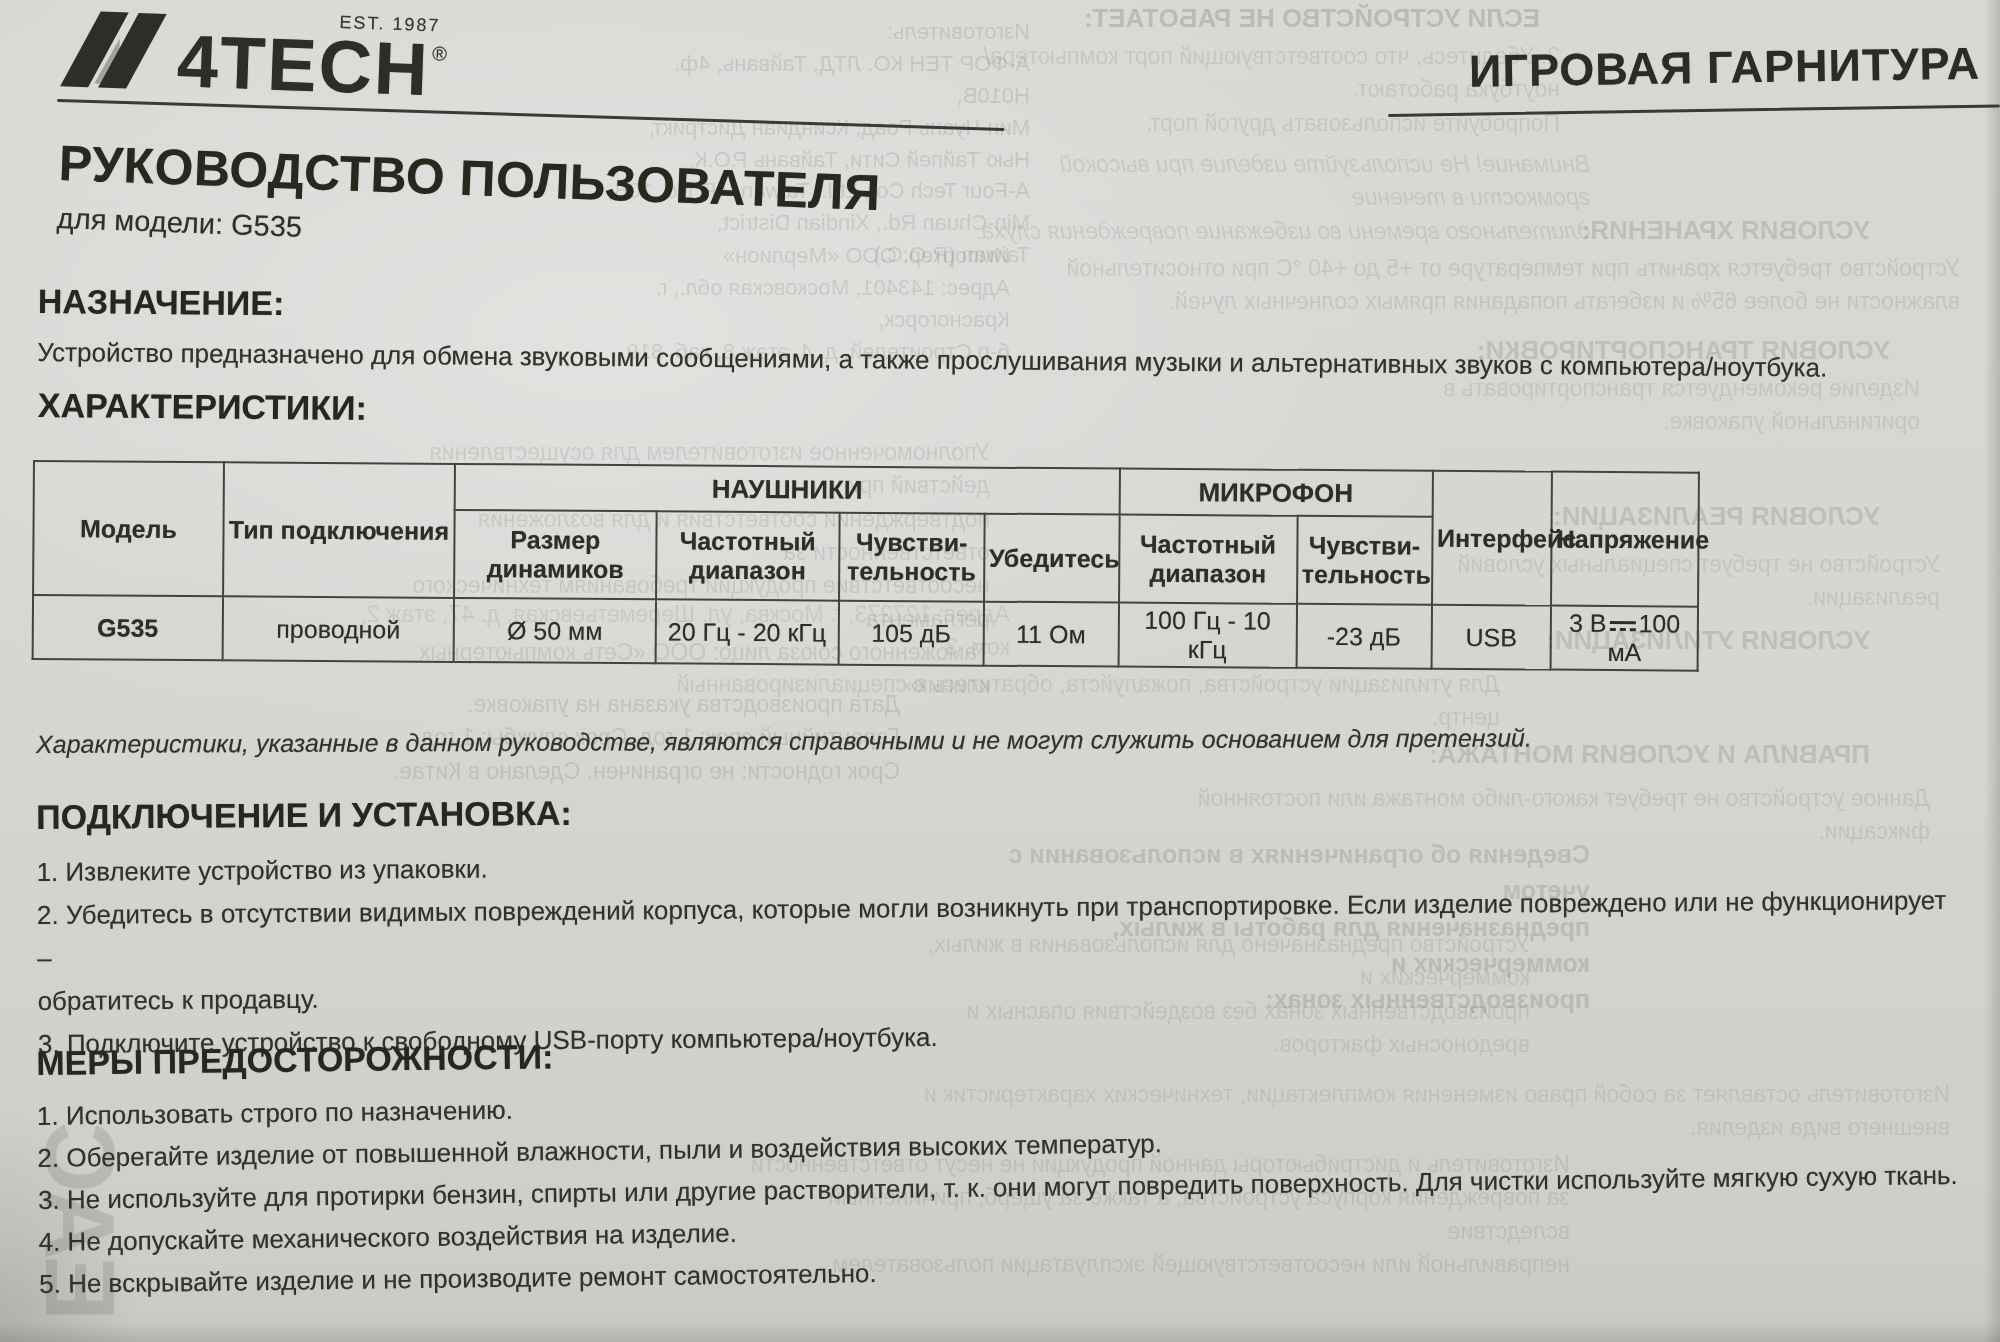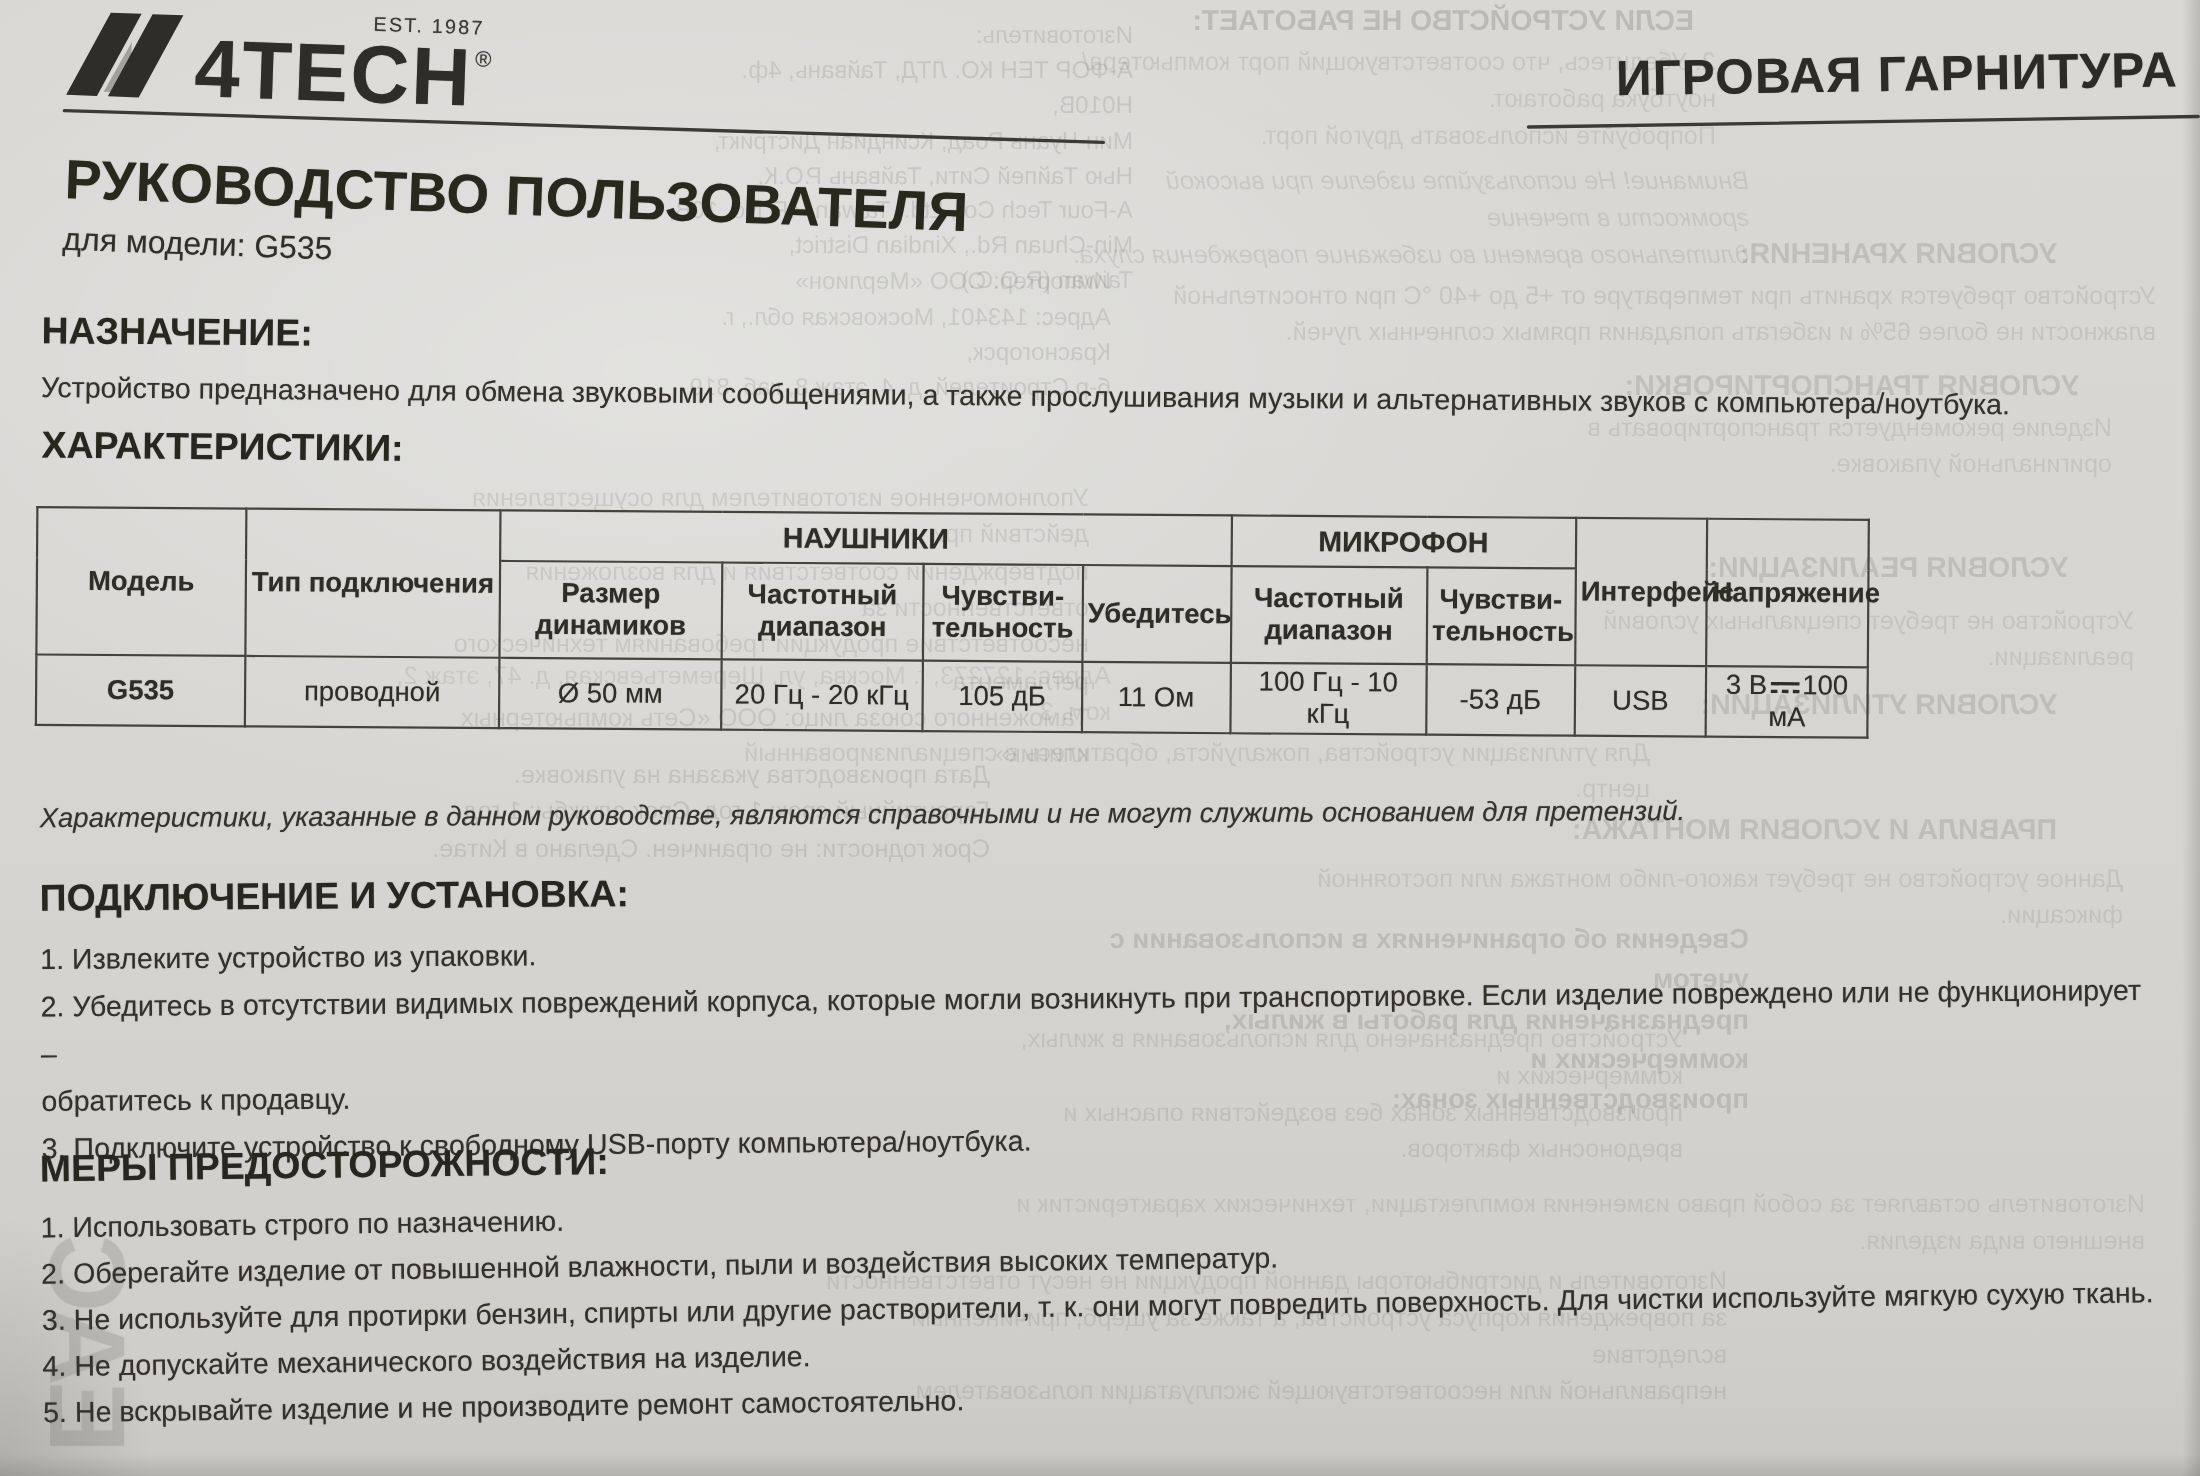--- a/index.html
+++ b/index.html
@@ -166,21 +166,21 @@
 тельность</th>
     </tr>
     <tr style="height:56px;">
       <td style="font-weight:600;">G535</td>
       <td>проводной</td>
       <td>Ø 50 мм</td>
       <td>20 Гц - 20 кГц</td>
       <td>105 дБ</td>
       <td>11 Ом</td>
       <td>100 Гц - 10 кГц</td>
-      <td>-53 дБ</td>
+      <td>-23 дБ</td>
       <td>USB</td>
       <td><span>3 В</span><span class="dc"></span><span>100 мА</span></td>
     </tr>
   </tbody>
     </table>
 </div>
 
 <div class="fg footnote" style="left:36px;top:730px;width:1600px;transform:rotate(-0.25deg);transform-origin:left top;">Характеристики, указанные в данном руководстве, являются справочными и не могут служить основанием для претензий.</div>
 
 <div class="fg" style="left:36px;top:798px;width:1940px;transform:rotate(-0.45deg);transform-origin:left top;">

